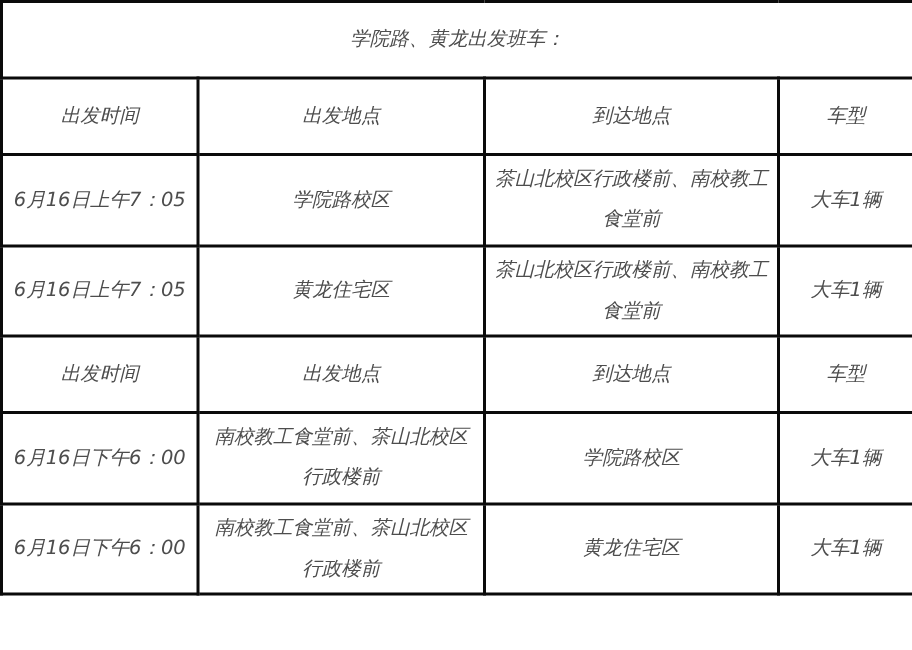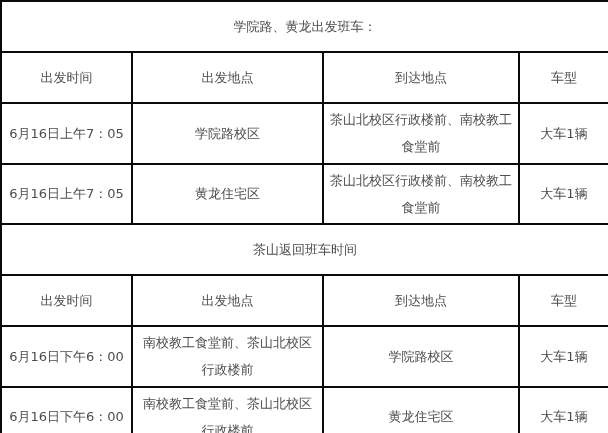--- a/index.html
+++ b/index.html
@@ -19,20 +19,21 @@
     font-size: 13px;
     line-height: 2.1;
   }
   table.schedule td {
     border: 2px solid #0a0a0a;
     height: 51px;
     text-align: center;
     vertical-align: middle;
     padding: 2px 4px;
     overflow: hidden;
+    font-style: italic;
   }
   
   td.section-title-cell {
     padding-right: 92px;
   }
   
   td.pl30 { text-align: left; padding-left: 30px; }
   td.pl24 { text-align: left; padding-left: 24px; }
   td.pl22 { text-align: left; padding-left: 22px; }
   td.pl15 { text-align: left; padding-left: 15px; }
@@ -65,23 +66,20 @@
     <td>大车1辆</td>
   </tr>
   <tr>
     <td>6月16日上午7：05</td>
     <td class="pl22">黄龙住宅区</td>
     <td>茶山北校区行政楼前、南校教工食堂前</td>
     <td>大车1辆</td>
   </tr>
 
   <tr>
-    <td colspan="4" class="section-title-cell">茶山返回班车时间</td>
-  </tr>
-  <tr>
     <td>出发时间</td>
     <td class="pl30">出发地点</td>
     <td class="pl24">到达地点</td>
     <td>车型</td>
   </tr>
   <tr>
     <td>6月16日下午6：00</td>
     <td>南校教工食堂前、茶山北校区行政楼前</td>
     <td class="pl15">学院路校区</td>
     <td>大车1辆</td>

